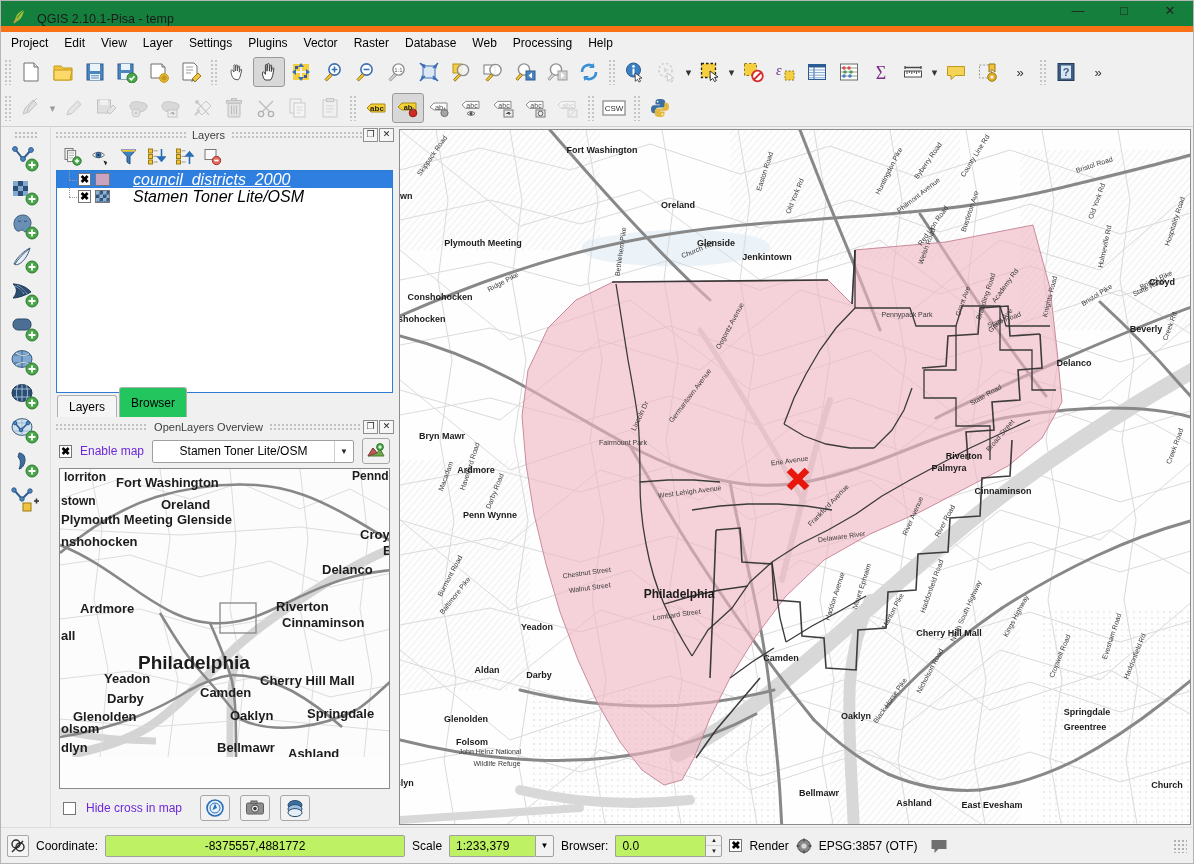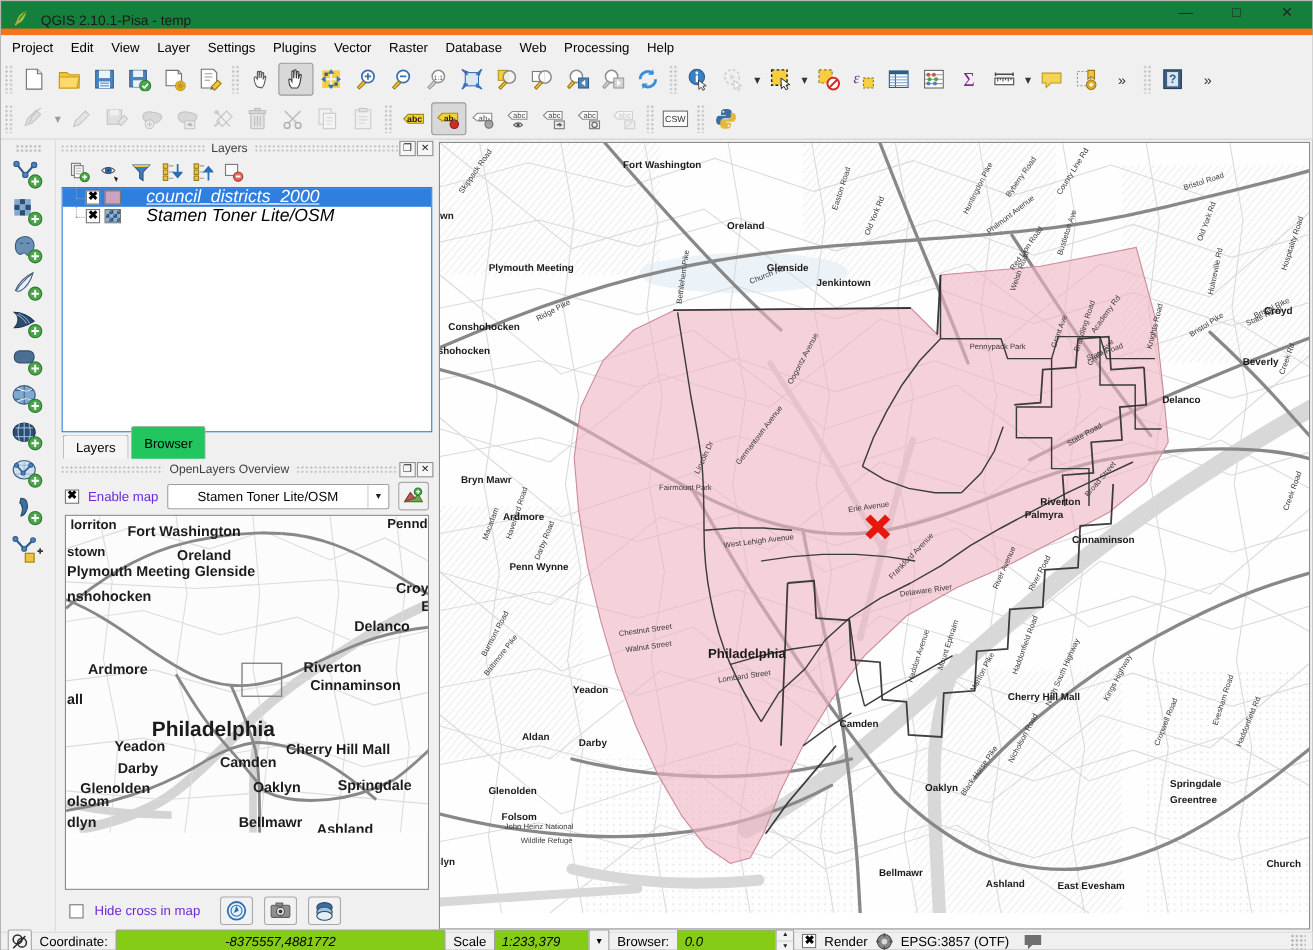--- a/index.html
+++ b/index.html
@@ -109,28 +109,28 @@
   .ovmap { margin: 0 8px; flex: 1; min-height: 0; border: 1px solid #8a8a8a;
            background: #fdfdfd; position: relative; overflow: hidden; }
   .ov-bottom { height: 38px; display: flex; align-items: center; padding: 0 12px; gap: 10px; }
 
   
   .mapwrap { flex: 1; display: flex; min-width: 0; padding: 2px 2px 2px 1px; }
   .mapcanvas { flex: 1; border: 1px solid #8c8c8c; background: #fff;
                position: relative; overflow: hidden; }
 
   
-  .statusbar { height: 16px; background: #f0f0f0; display: flex; align-items: center;
+  .statusbar { height: 36px; background: #f0f0f0; display: flex; align-items: center;
                padding: 0 6px; gap: 7px; flex: none; border-top: 1px solid #dcdcdc; }
   .sb-btn { width: 22px; height: 22px; border: 1px solid #a8a8a8; background: #f4f4f4;
             display: flex; align-items: center; justify-content: center; border-radius: 2px; flex: none; }
   .sb-lbl { font-size: 12px; color: #000; white-space: nowrap; }
-  .sb-input { height: 22px; border: 1px solid #a0a0a0; background: #84cc16; display: flex;
+  .sb-input { height: 22px; border: 1px solid #a0a0a0; background: #bef264; display: flex;
               align-items: center; justify-content: center; font-size: 12px; color: #000;
-              border-radius: 2px; font-style: italic; }
+              border-radius: 2px; }
   .sb-coord { width: 300px; }
   .sb-scale { width: 86px; border-right: none; border-radius: 2px 0 0 2px; justify-content: flex-start;
               padding-left: 6px; }
   .sb-scale-arrow { width: 19px; height: 22px; border: 1px solid #a0a0a0; background: #f2f2f2;
                     display: flex; align-items: center; justify-content: center; font-size: 8px;
                     border-radius: 0 2px 2px 0; }
   .sb-rot { width: 90px; justify-content: flex-start; padding-left: 6px; border-right: none;
             border-radius: 2px 0 0 2px; }
   .spin { width: 17px; height: 22px; border: 1px solid #a0a0a0; background: #f2f2f2;
           display: flex; flex-direction: column; border-radius: 0 2px 2px 0; }

